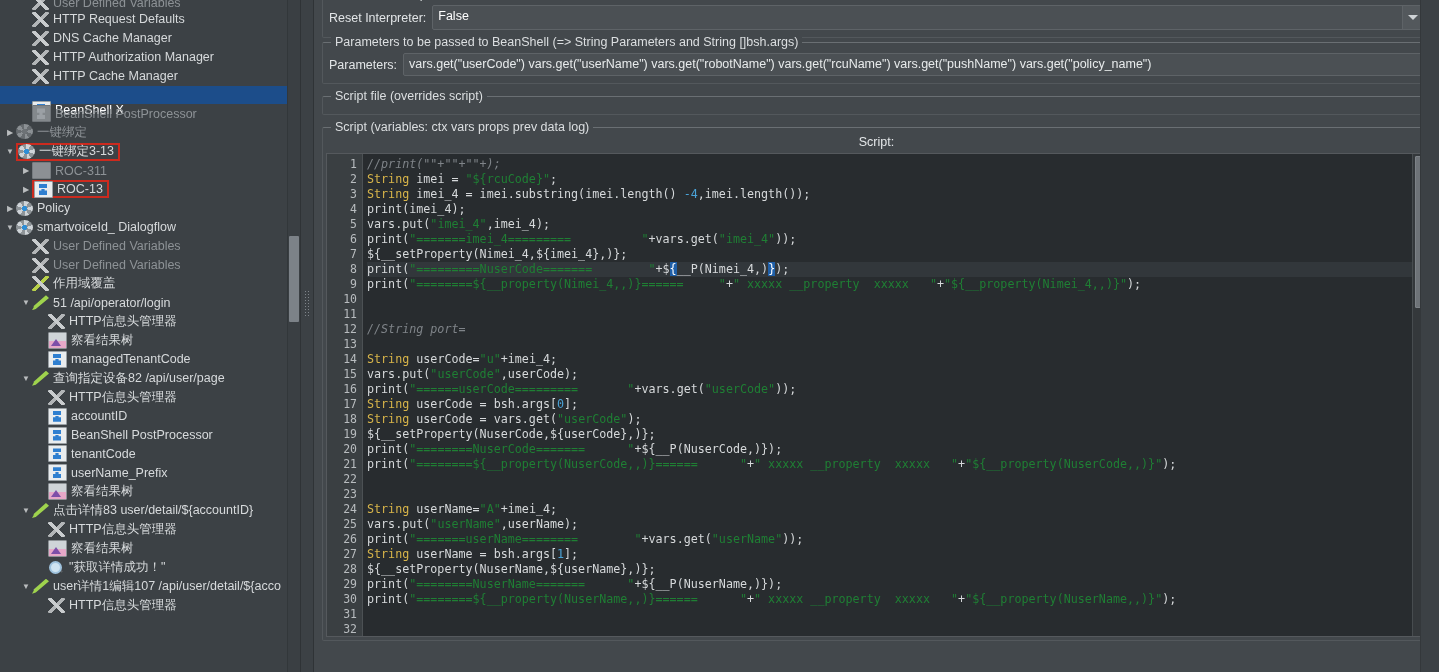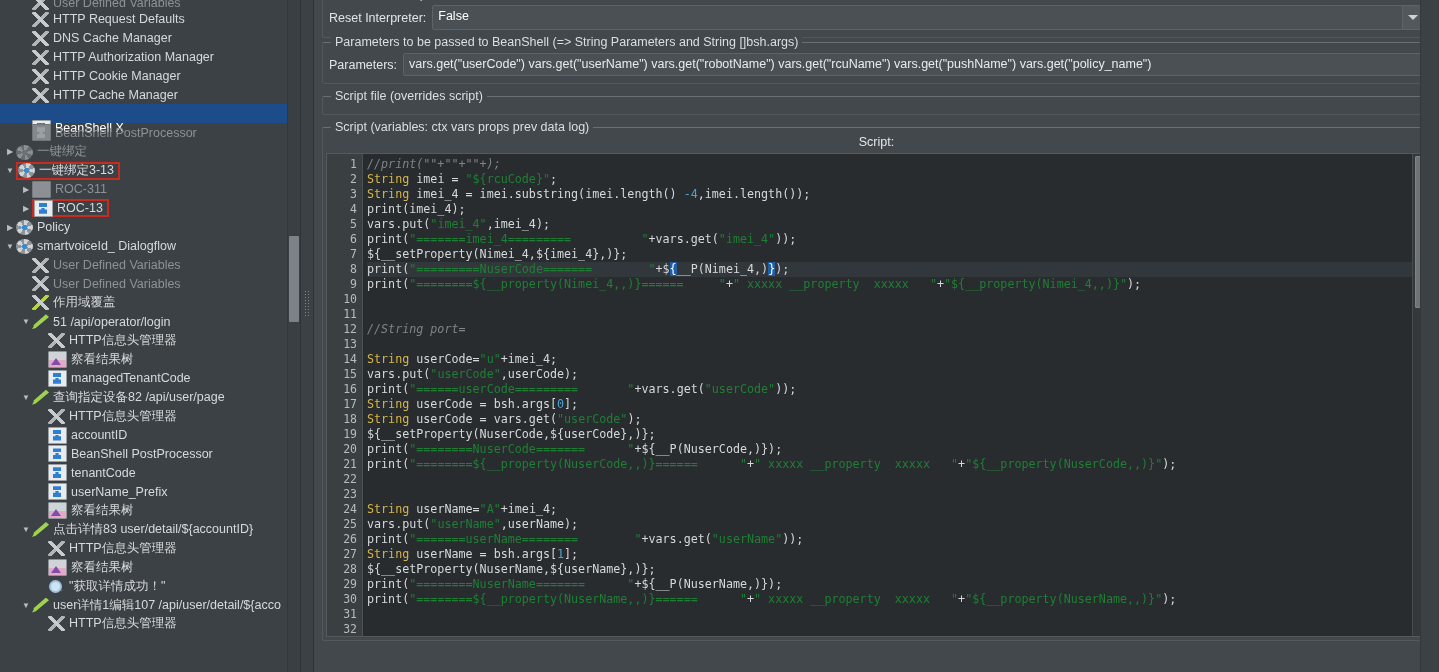--- a/index.html
+++ b/index.html
@@ -255,47 +255,40 @@
           <span class="twisty empty"></span>
           <span style="display: inline-flex; align-items: center;">
             <span class="ico ic-config"></span>
             <span class="lbl">HTTP Authorization Manager</span>
           </span>
         </li>
         <li class="node" style="padding-left: 20px;">
           <span class="twisty empty"></span>
           <span style="display: inline-flex; align-items: center;">
             <span class="ico ic-config"></span>
-            <span class="lbl">HTTP Cookie Manager</span>
-          </span>
-        </li>
-        <li class="node" style="padding-left: 20px;">
-          <span class="twisty empty"></span>
-          <span style="display: inline-flex; align-items: center;">
-            <span class="ico ic-config"></span>
             <span class="lbl">HTTP Cache Manager</span>
           </span>
         </li>
         <li class="node sel" style="padding-left: 20px;">
           <span class="twisty empty"></span>
           <span style="display: inline-flex; align-items: center; margin-top: 29px;">
             <span class="ico ic-bsh"></span>
             <span class="lbl">BeanShell X</span>
           </span>
         </li>
         <li class="node dim" style="padding-left: 20px;">
           <span class="twisty empty"></span>
           <span style="display: inline-flex; align-items: center;">
             <span class="ico ic-bsh dim"></span>
             <span class="lbl">BeanShell PostProcessor</span>
           </span>
         </li>
         <li class="node dim" style="padding-left: 4px;">
           <span class="twisty">▶</span>
-          <span style="display: inline-flex; align-items: flex-end;">
+          <span style="display: inline-flex; align-items: flex-start;">
             <span class="ico ic-gear dim"></span>
             <span class="lbl">一键绑定</span>
           </span>
         </li>
         <li class="node" style="padding-left: 4px;">
           <span class="twisty">▼</span>
           <span class="boxed" style="display: inline-flex; align-items: center;">
             <span class="ico ic-gear"></span>
             <span class="lbl">一键绑定3-13</span>
           </span>

